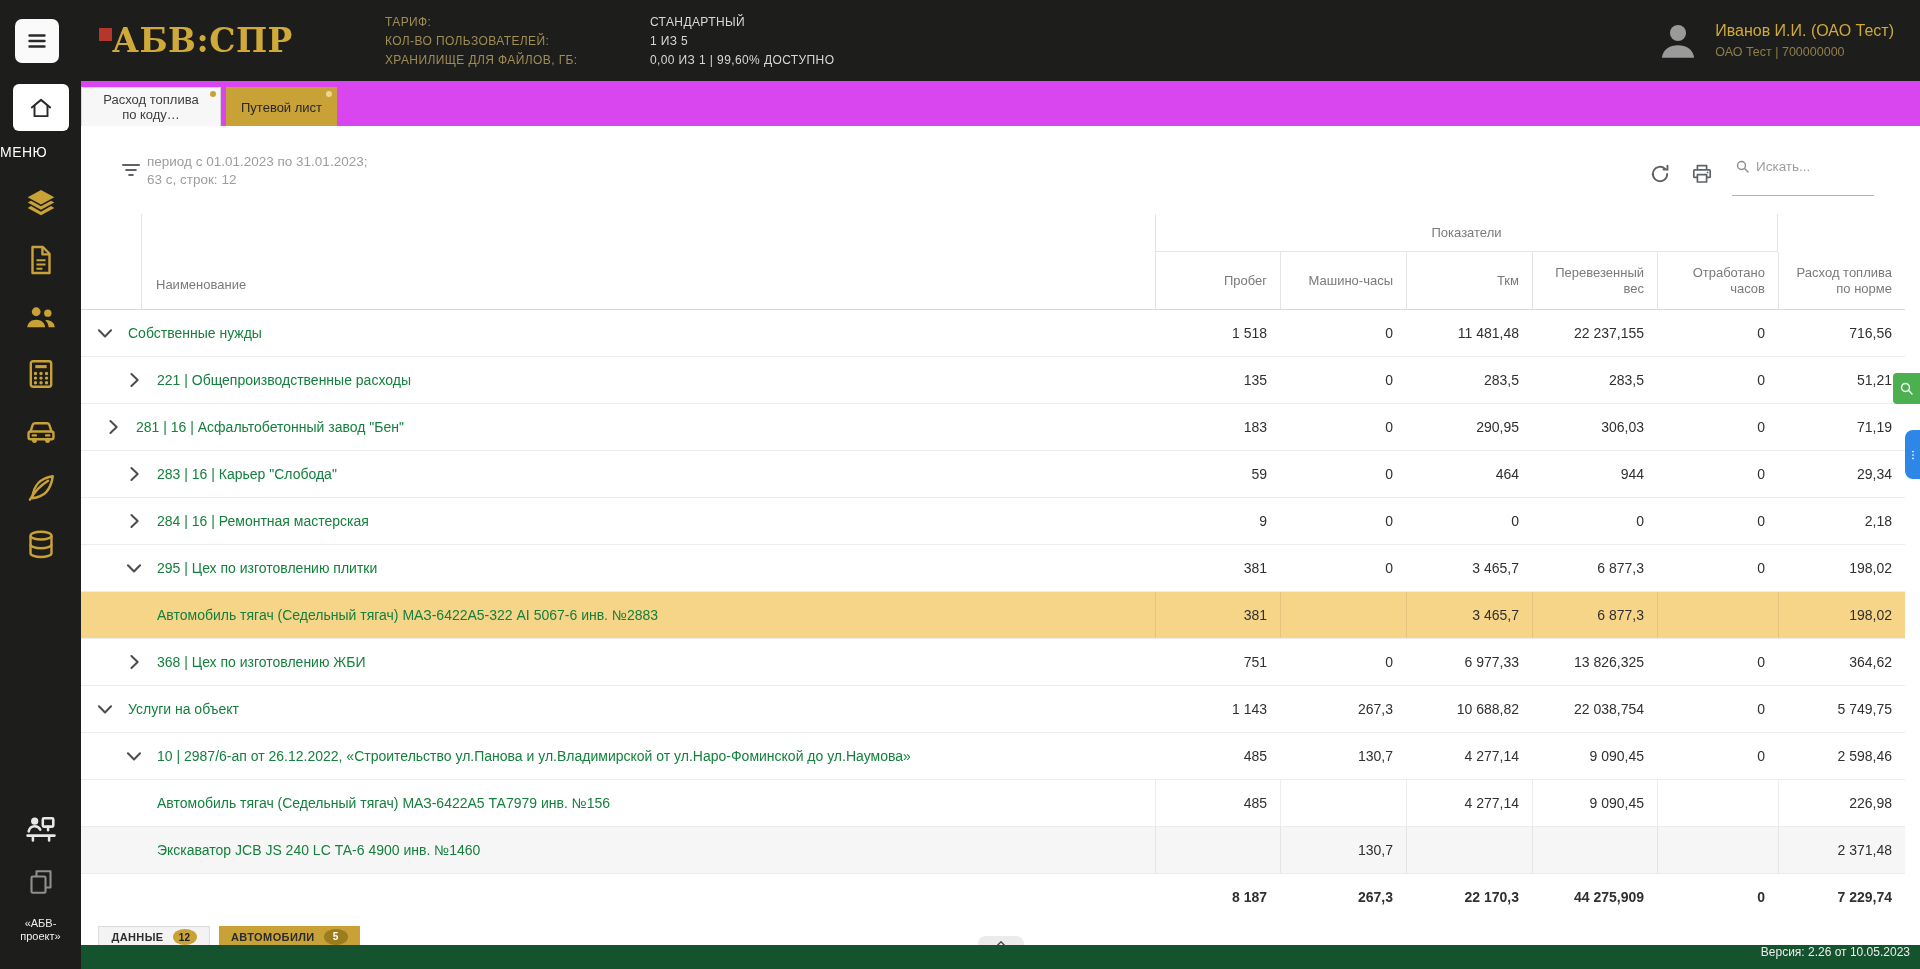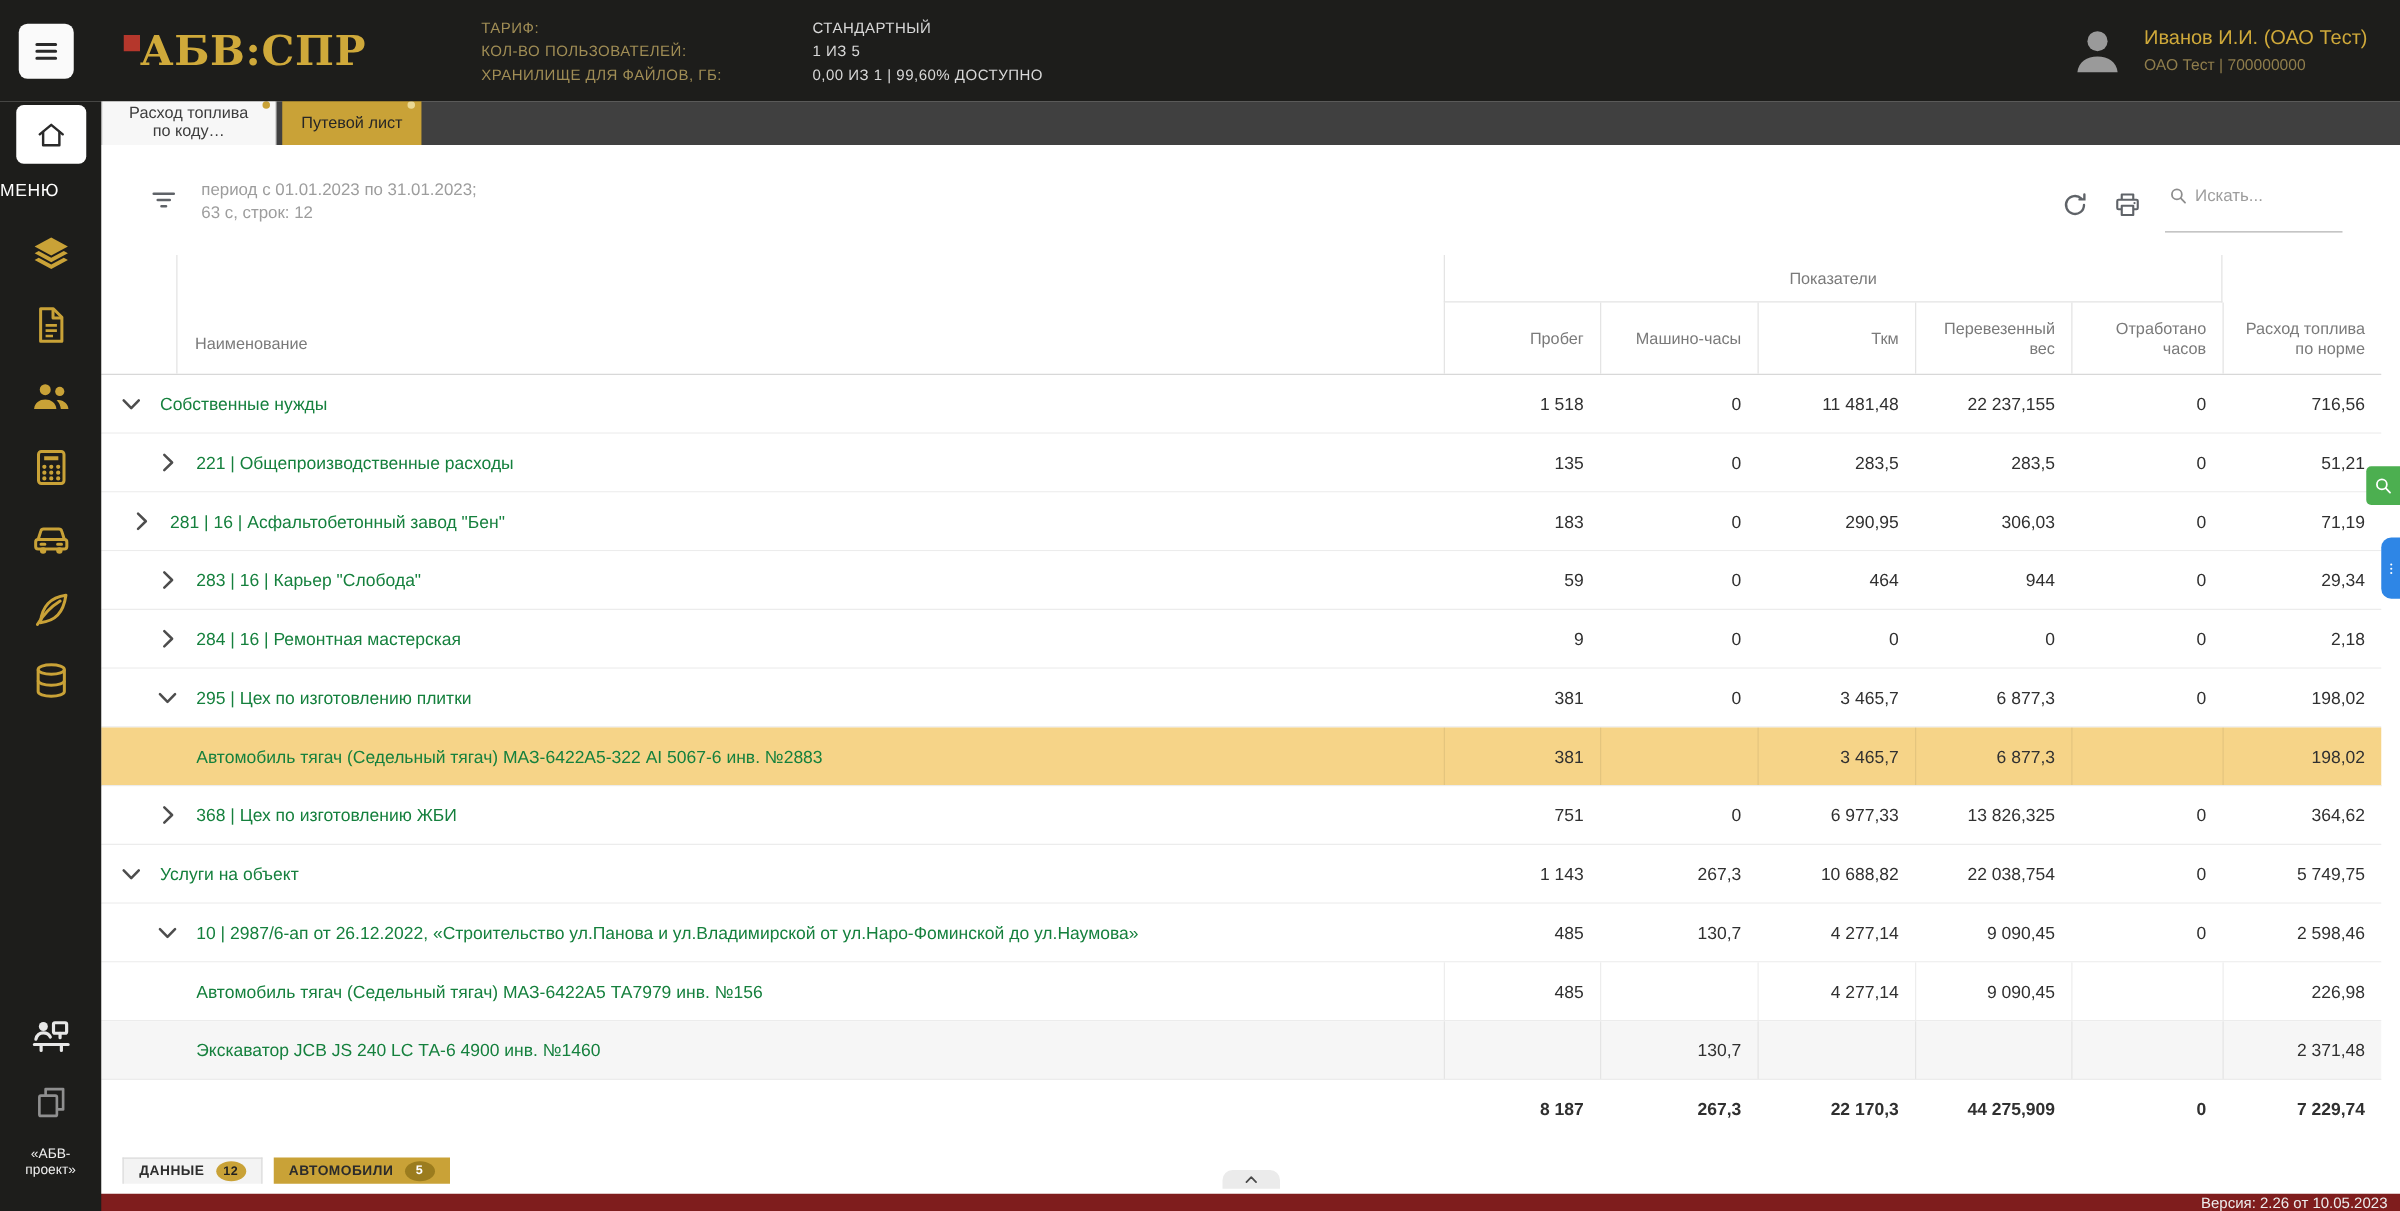--- a/index.html
+++ b/index.html
@@ -31,35 +31,35 @@
 .menu-label{margin-top:13px;text-align:left;font-size:14px;color:#fff;letter-spacing:.5px}
 .side-nav{margin-top:26px;display:flex;flex-direction:column;align-items:center;gap:23px}
 .side-icon{width:34px;height:34px;color:#c9a237;cursor:pointer;display:flex;align-items:center;justify-content:center}
 .side-icon .icon{width:100%;height:100%}
 .side-bottom{position:absolute;left:0;right:0;bottom:26px;display:flex;flex-direction:column;align-items:center;gap:20px}
 .side-bottom .wk{color:#e8e8e8;width:36px;height:36px}
 .side-bottom .cp{color:#8f8f8f;width:30px;height:30px}
 .side-footer{font-size:11px;color:#efefef;text-align:center;line-height:13px;width:54px}
 
 
-.statusbar{position:absolute;left:0;right:0;bottom:0;height:14px;background:#7f1d1d;color:#ededed;font-size:12px;display:flex;align-items:flex-end;justify-content:flex-end;padding-right:10px;z-index:3}
+.statusbar{position:absolute;left:0;right:0;bottom:0;height:24px;background:#14532d;color:#ededed;font-size:12px;display:flex;align-items:flex-start;justify-content:flex-end;padding-right:10px;z-index:3}
 
 
 .main{position:absolute;left:81px;top:81px;right:0;bottom:22px;background:#fff;z-index:2}
-.tabstrip{height:35px;background:#404040;display:flex;align-items:flex-end;gap:5px}
+.tabstrip{height:45px;background:#d946ef;display:flex;align-items:flex-end;gap:5px}
 .tab{position:relative;height:39px;padding:4px 14px;display:flex;align-items:center;justify-content:center;background:#f7f7f7;border:1px solid #d6d6d6;border-bottom:none;color:#3d3d3d;font-size:13px;line-height:15px;text-align:center;max-width:140px;cursor:pointer}
 .tab.active{background:#c9a237;border-color:#c9a237;color:#262626}
 .tab .dot{position:absolute;top:3px;right:4px;width:6px;height:6px;border-radius:50%;background:#c9a237}
 .tab.active .dot{background:#ead893}
 
 .toolbar{position:relative;height:88px}
 .tool-btn{color:#5f6368}
 .tool-btn .icon{width:24px;height:24px}
 .filter-btn{position:absolute;left:38px;top:32px}
-.period{position:absolute;left:80px;top:27px;font-size:13.5px;color:#9d9d9d;line-height:18px}
+.period{position:absolute;left:66px;top:27px;font-size:13.5px;color:#9d9d9d;line-height:18px}
 .toolbar-right{position:absolute;right:46px;top:30px;display:flex;align-items:center;gap:18px}
 .search{display:flex;align-items:center;gap:5px;border-bottom:1px solid #b3b3b3;padding:2px 2px 20px 2px;width:142px;color:#8d8d8d}
 .search .icon{width:17px;height:17px;flex:none}
 .search input{border:none;outline:none;background:none;font-size:13.5px;color:#3c3c3c;width:100%;cursor:text}
 .search input::placeholder{color:#9d9d9d}
 
 
 .table{--cols:minmax(0,1fr) 125px 126px 126px 125px 121px 127px;margin-right:15px}
 .thead{display:grid;grid-template-columns:var(--cols);grid-template-rows:38px 57px;border-bottom:1px solid #d8d8d8;color:#7a7a7a;font-size:13px}
 .th-name{grid-column:1;grid-row:1/3;display:flex;align-items:flex-end;padding:0 0 17px 75px;position:relative}

